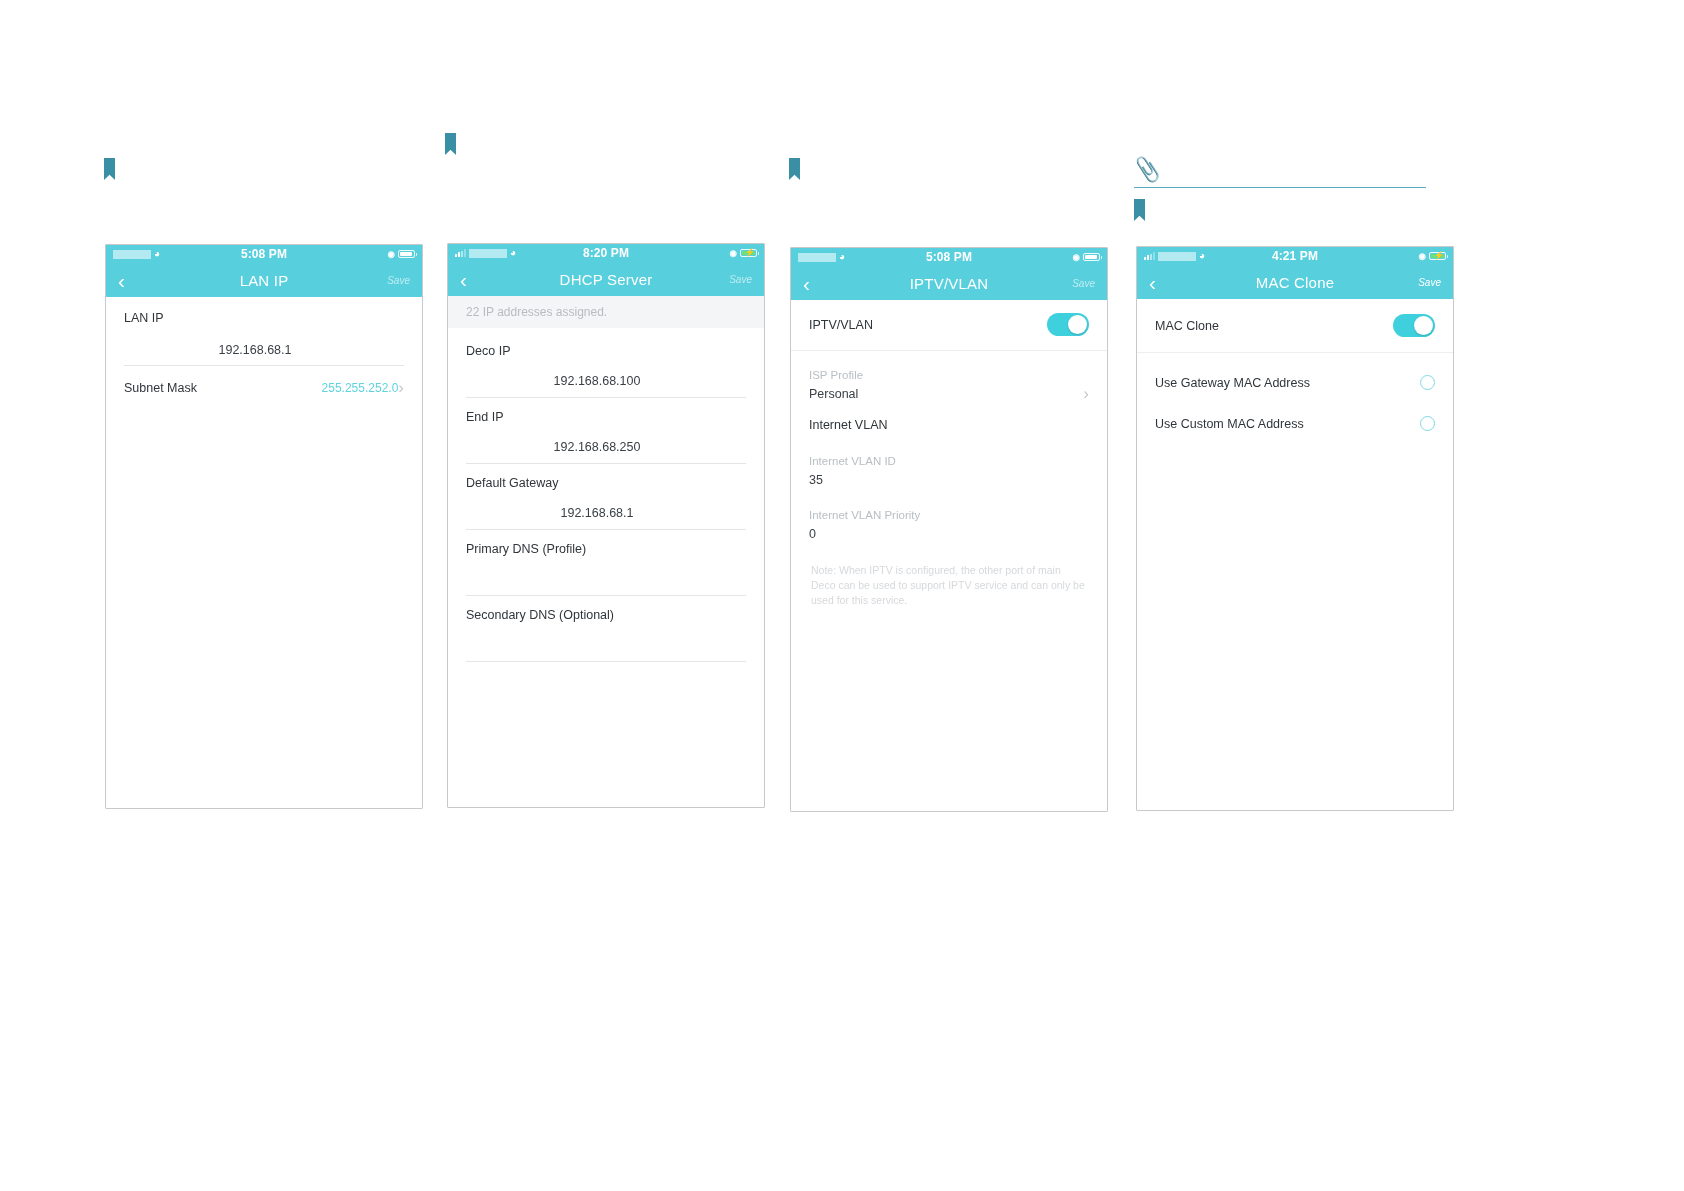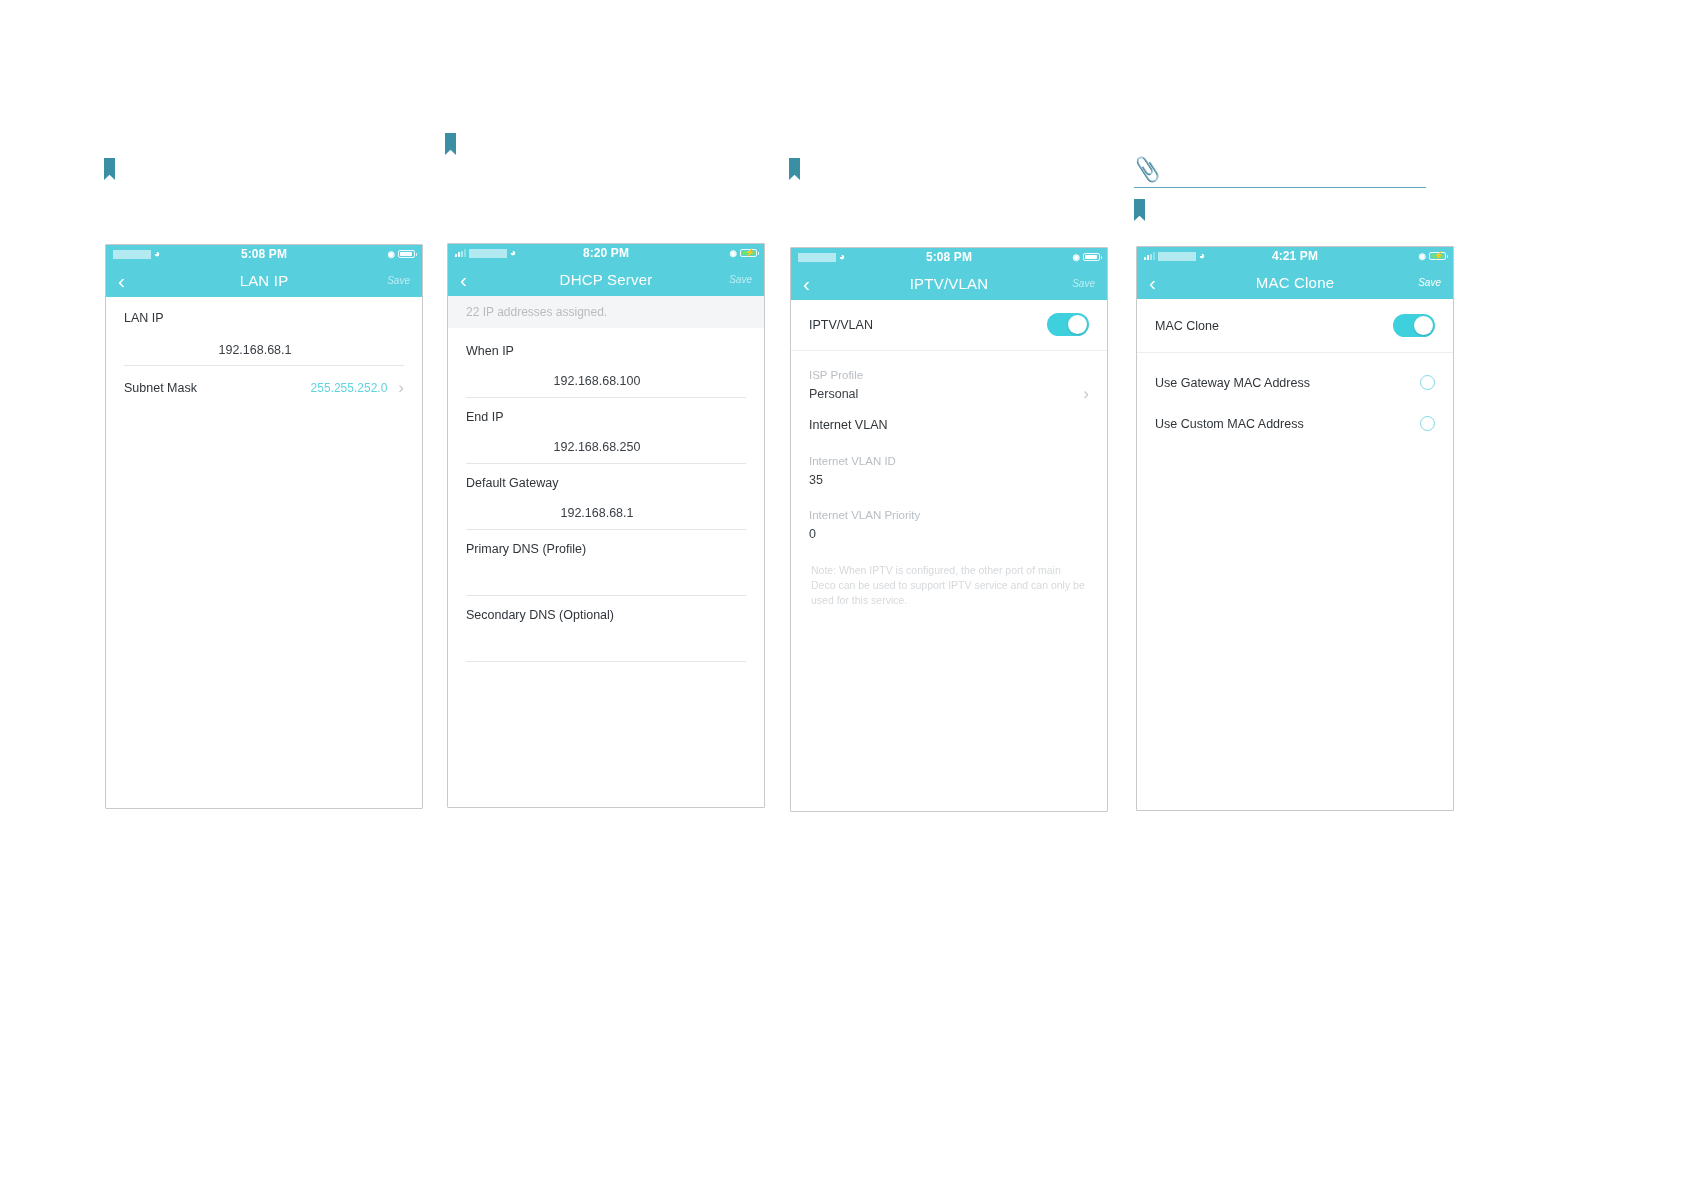--- a/index.html
+++ b/index.html
@@ -307,21 +307,21 @@
   <div class="content">
     <div style="height:14px"></div>
     <div class="field-label">LAN IP</div>
     <div style="height:18px"></div>
     <div class="field-value">192.168.68.1</div>
     <div style="height:8px"></div>
     <div class="hr"></div>
     <div style="height:13px"></div>
     <div class="row">
       <span class="label-strong">Subnet Mask</span>
-      <span style="display:flex;align-items:center;gap:11px">
+      <span style="display:flex;align-items:center;">
         <span class="value-teal">255.255.252.0</span>
         <span class="chevron">›</span>
       </span>
     </div>
   </div>
 </div>
 
 <div class="phone" style="left:447px; top:243px;">
   <div class="statusbar">
     <div class="sb-left">
@@ -344,21 +344,21 @@
   </div>
   <div class="navbar">
     <div class="nav-back">‹</div>
     <div class="nav-title">DHCP Server</div>
     <div class="nav-save">Save</div>
   </div>
   <div class="content">
     <div class="banner">22 IP addresses assigned.</div>
 
     <div style="height:16px"></div>
-    <div class="field-label">When IP</div>
+    <div class="field-label">Deco IP</div>
     <div style="height:16px"></div>
     <div class="field-value">192.168.68.100</div>
     <div style="height:9px"></div>
     <div class="hr"></div>
 
     <div style="height:12px"></div>
     <div class="field-label">End IP</div>
     <div style="height:16px"></div>
     <div class="field-value">192.168.68.250</div>
     <div style="height:9px"></div>

